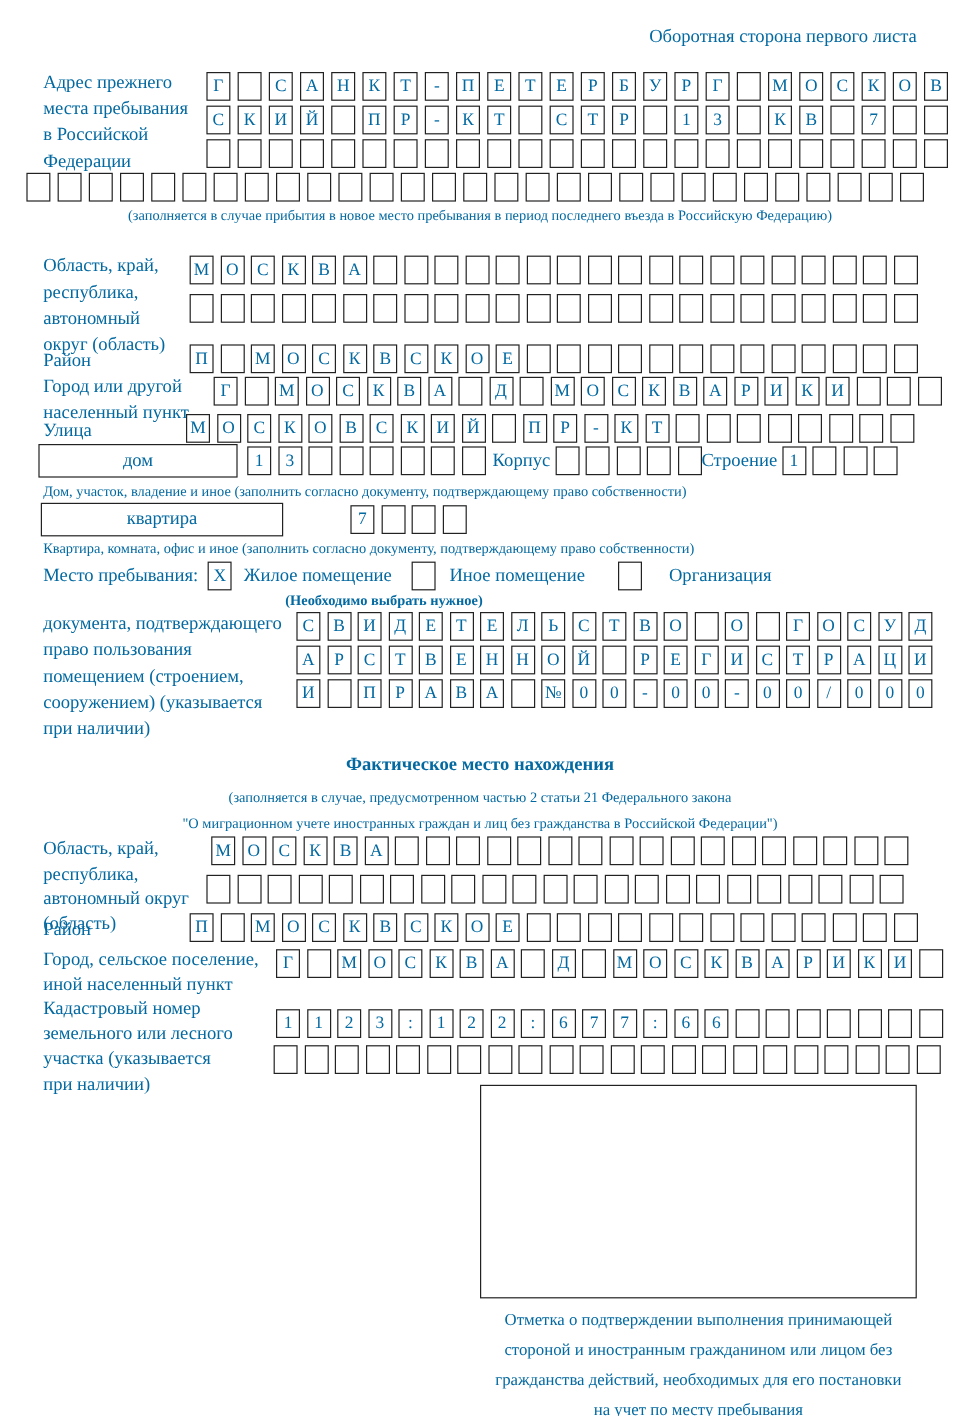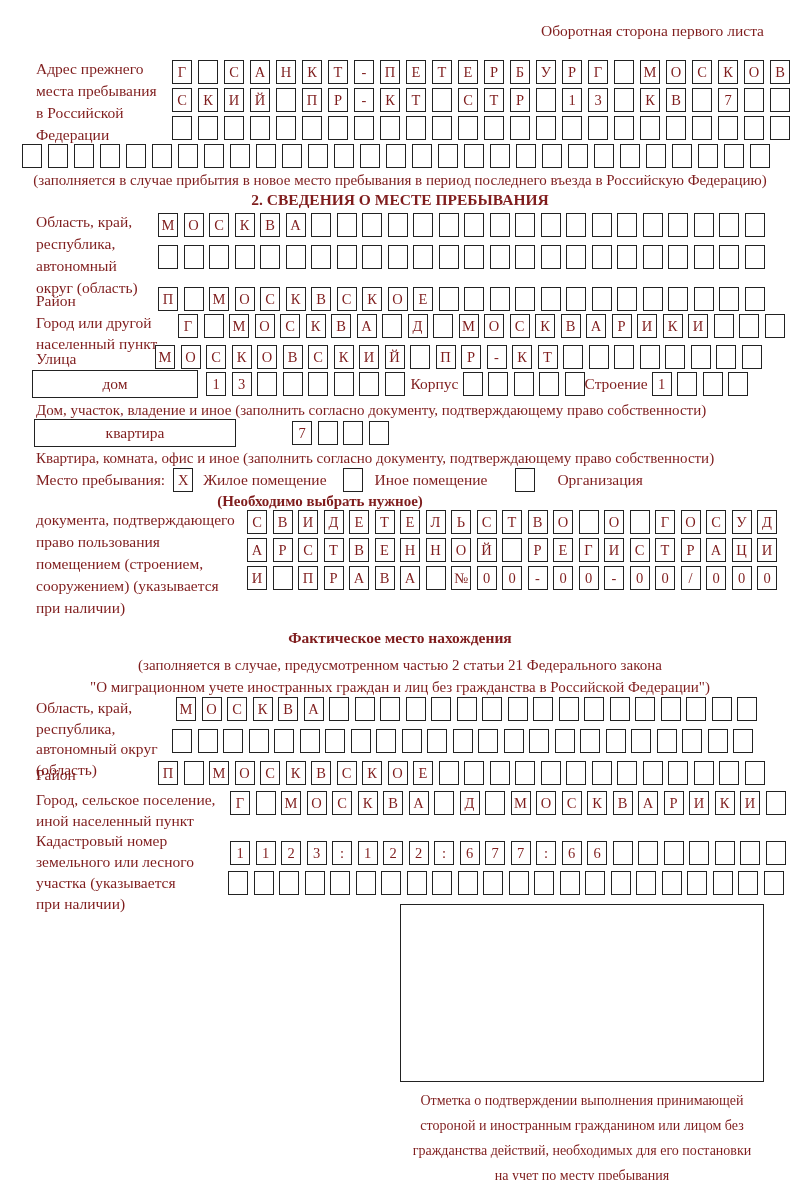--- a/index.html
+++ b/index.html
@@ -1,25 +1,25 @@
 <!DOCTYPE html>
 <html><head>
 <meta charset="utf-8">
 <style>
   html,body { margin:0; padding:0; background:#ffffff; }
   #page {
     position:relative; width:800px; height:1180px; margin:0 auto;
-    background:#ffffff; color:#7f1d1d;
+    background:#ffffff; color:#0369a1;
     font-family:"Liberation Serif", serif;
     overflow:hidden;
   }
   .abs { position:absolute; }
   .label { font-size:15.5px; line-height:21px; white-space:nowrap; }
   .label-lines div { white-space:nowrap; }
-  .note { font-size:15px; white-space:nowrap; }
+  .note { font-size:12px; white-space:nowrap; }
   .center { text-align:center; }
   .sect-title { font-size:15.5px; font-weight:bold; }
   .cells { position:absolute; display:flex; gap:5.5px; }
   .g6 { gap:6px; }
   .cell {
     box-sizing:border-box; flex:0 0 auto;
     width:20px; height:24px;
     border:1.6px solid #222222; background:#ffffff;
     display:flex; align-items:center; justify-content:center;
     font-size:14.5px; line-height:1;
@@ -155,21 +155,20 @@
       <span class="cell"></span>
       <span class="cell"></span>
       <span class="cell"></span>
       <span class="cell"></span>
       <span class="cell"></span>
       <span class="cell"></span>
       <span class="cell"></span>
     </div>
   <div class="abs note center" style="left:0; top:172px; width:800px;">(заполняется в случае прибытия в новое место пребывания в период последнего въезда в Российскую Федерацию)</div>
 
-  <div class="abs sect-title center" style="left:0; top:191px; width:800px;">2. СВЕДЕНИЯ О МЕСТЕ ПРЕБЫВАНИЯ</div>
 
   <div class="abs label label-lines" style="left:36px; top:211px; line-height:22px;">
       <div>Область, край,</div>
       <div>республика,</div>
       <div>автономный</div>
       <div>округ (область)</div>
     </div>
   <div class="cells" style="left:158px; top:213px;">
       <span class="cell">М</span>
       <span class="cell">О</span>

